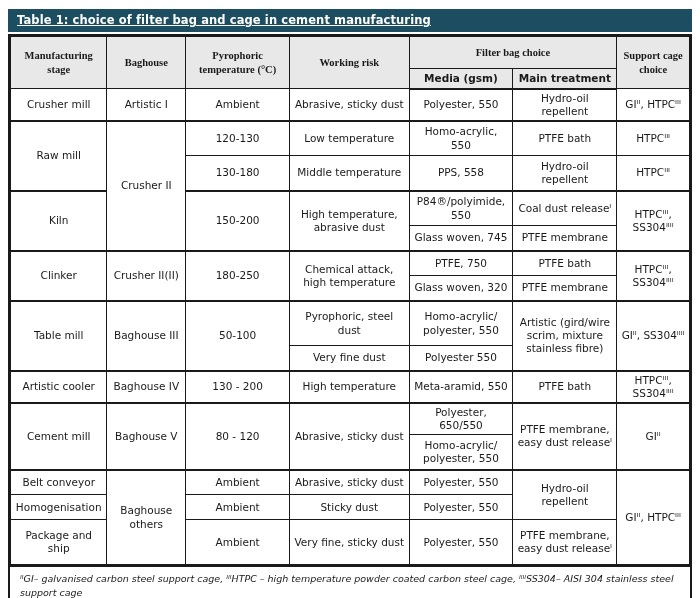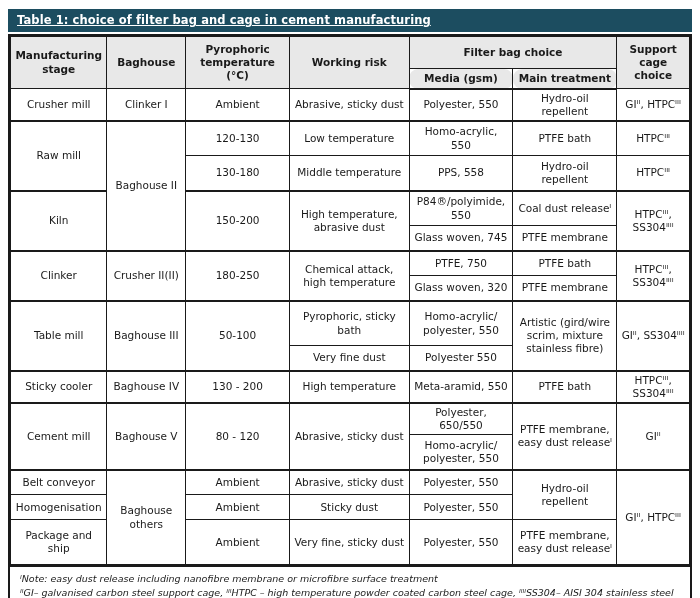--- a/index.html
+++ b/index.html
@@ -46,23 +46,23 @@
     padding: 2px 4px;
     font-size: 10.5px;
     line-height: 1.25;
     overflow-wrap: break-word;
   }
   thead th {
     background: var(--header-bg);
     font-weight: bold;
     font-size: 10.5px;
   }
-  thead tr.hrow-main { height: 32px; }
+  thead tr.hrow-main { height: 32px; font-family: Liberation Serif, serif; }
   thead tr.hrow-sub  { height: 20px; }
-  thead tr.hrow-sub th { border-bottom-width: 2px; border-radius: 9px; }
+  thead tr.hrow-sub th { border-bottom-width: 2px; }
   tbody tr.h-single { height: 25px; }
   tbody tr.h-double { height: 35px; }
   tbody tr.h-tall   { height: 45px; }
   
   tbody tr.grp > td { border-top-width: 2px; }
   .footnotes {
     border-top: 2px solid var(--border);
     padding: 5px 10px 6px 10px;
     font-size: 9.5px;
     font-style: italic;
@@ -98,31 +98,31 @@
       </tr>
       <tr class="hrow-sub">
         <th>Media (gsm)</th>
         <th>Main treatment</th>
       </tr>
     </thead>
     <tbody>
 
       <tr class="h-single">
         <td>Crusher mill</td>
-        <td>Clinker I</td>
+        <td>Artistic I</td>
         <td>Ambient</td>
         <td>Abrasive, sticky dust</td>
         <td>Polyester, 550</td>
         <td>Hydro-oil repellent</td>
         <td>GIᴵᴵ, HTPCᴵᴵᴵ</td>
       </tr>
 
       <tr class="h-double grp">
         <td rowspan="2">Raw mill</td>
-        <td rowspan="4">Baghouse II</td>
+        <td rowspan="4">Crusher II</td>
         <td>120-130</td>
         <td>Low temperature</td>
         <td>Homo-acrylic, 550</td>
         <td>PTFE bath</td>
         <td>HTPCᴵᴵᴵ</td>
       </tr>
       <tr class="h-double">
         <td>130-180</td>
         <td>Middle temperature</td>
         <td>PPS, 558</td>
@@ -154,32 +154,32 @@
       </tr>
       <tr class="h-single">
         <td>Glass woven, 320</td>
         <td>PTFE membrane</td>
       </tr>
 
       <tr class="h-tall grp">
         <td rowspan="2">Table mill</td>
         <td rowspan="2">Baghouse III</td>
         <td rowspan="2">50-100</td>
-        <td>Pyrophoric, sticky bath</td>
+        <td>Pyrophoric, steel dust</td>
         <td>Homo-acrylic/​polyester, 550</td>
         <td rowspan="2">Artistic (gird/wire scrim, mixture stainless fibre)</td>
         <td rowspan="2">GIᴵᴵ, SS304ᴵᴵᴵᴵ</td>
       </tr>
       <tr class="h-single">
         <td>Very fine dust</td>
         <td>Polyester 550</td>
       </tr>
 
       <tr class="h-single grp">
-        <td>Sticky cooler</td>
+        <td>Artistic cooler</td>
         <td>Baghouse IV</td>
         <td>130 - 200</td>
         <td>High temperature</td>
         <td>Meta-aramid, 550</td>
         <td>PTFE bath</td>
         <td>HTPCᴵᴵᴵ, SS304ᴵᴵᴵᴵ</td>
       </tr>
 
       <tr class="h-single grp">
         <td rowspan="2">Cement mill</td>
@@ -214,16 +214,15 @@
         <td>Ambient</td>
         <td>Very fine, sticky dust</td>
         <td>Polyester, 550</td>
         <td>PTFE membrane, easy dust releaseᴵ</td>
       </tr>
 
     </tbody>
   </table>
 
   <div class="footnotes">
-    <div>ᴵNote: easy dust release including nanofibre membrane or microfibre surface treatment</div>
     <div>ᴵᴵGI– galvanised carbon steel support cage, ᴵᴵᴵHTPC – high temperature powder coated carbon steel cage, ᴵᴵᴵᴵSS304– AISI 304 stainless steel support cage</div>
   </div>
 </div>
 
 </body></html>

